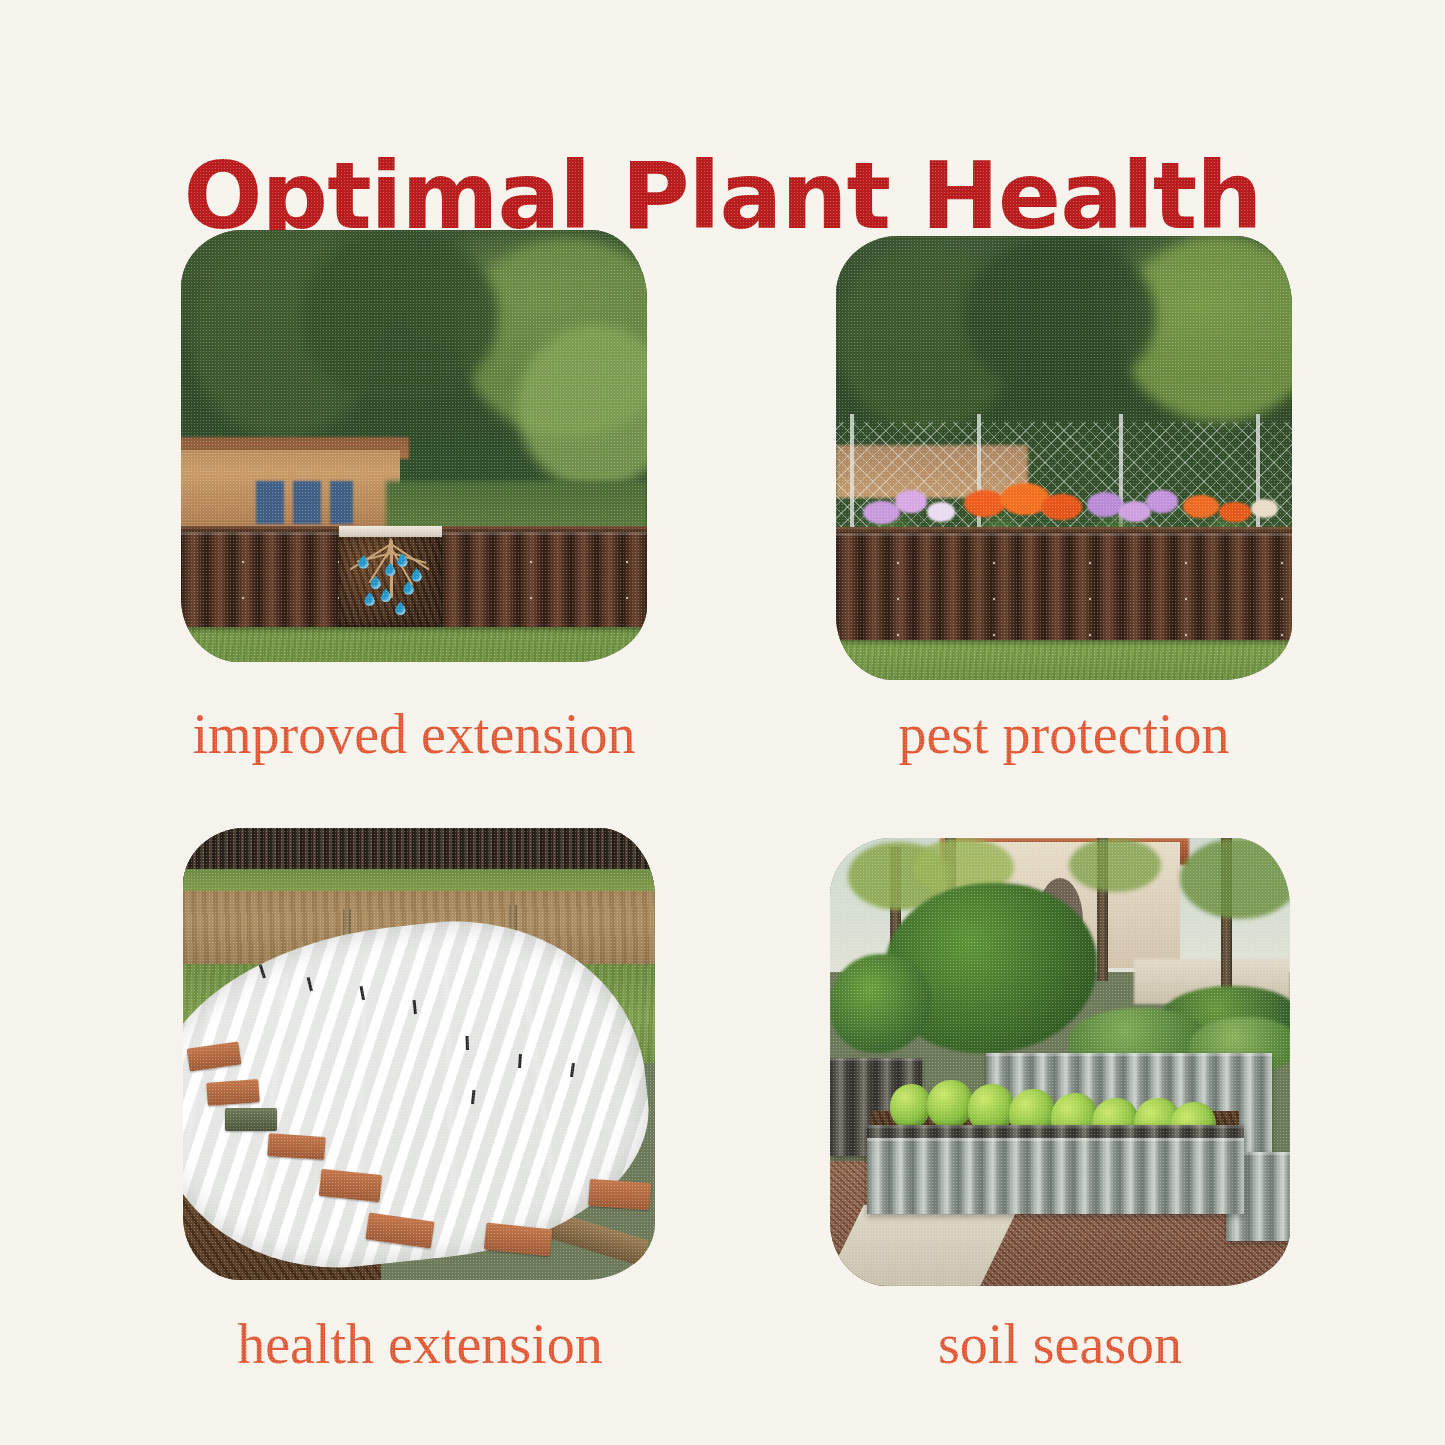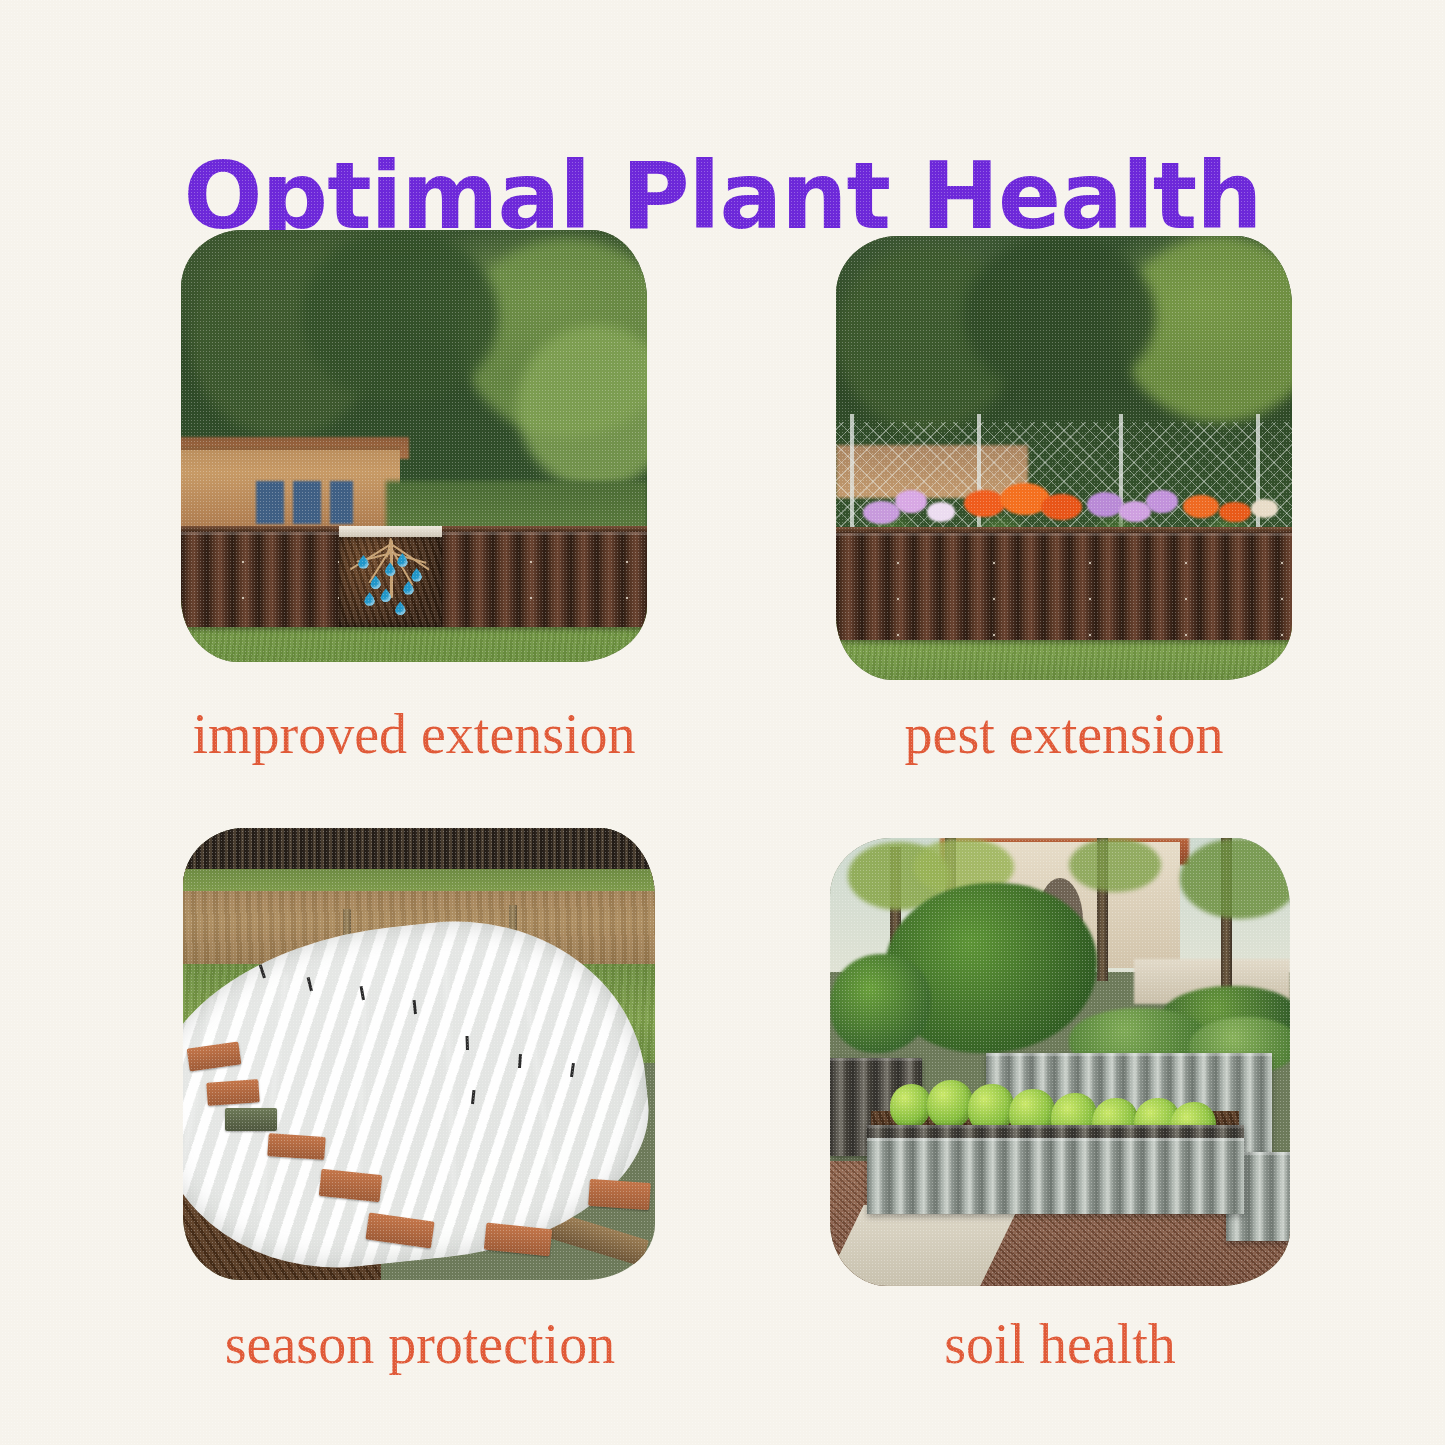--- a/index.html
+++ b/index.html
@@ -35,21 +35,21 @@
     inset: 0;
   }
 
   
   .title {
     position: absolute;
     top: 88px;
     left: 0;
     width: 1445px;
     text-align: center;
-    color: #6d28d9;
+    color: #b91c1c;
     font-family: "DejaVu Sans", sans-serif;
     font-weight: bold;
     font-size: 93px;
     letter-spacing: -1px;
     line-height: 1;
     white-space: nowrap;
   }
 
   
   .panel {
@@ -437,21 +437,21 @@
       </div>
 
       <div class="grass-2"></div>
 
       <div class="bed-rim" style="top:65.5%;"></div>
       <div class="bed-brown" style="top:67%;height:24%;">
         <div class="bed-rivets"></div>
       </div>
     </div>
   </div>
-  <div class="caption" id="caption-2">pest extension</div>
+  <div class="caption" id="caption-2">pest protection</div>
 
   <div class="panel" id="panel-3">
     <div class="photo">
       <div class="winter-trees"></div>
       <div class="hill-dirt"></div>
       <div class="hill-grass-strip"></div>
       <div class="lawn-3"></div>
 
       <div class="post-3" style="left:34%;top:18%;height:24%;"></div>
       <div class="post-3" style="left:69%;top:17%;height:27%;"></div>
@@ -480,21 +480,21 @@
       <div class="brick" style="left:1%;top:48%;width:11%;height:5%;transform:rotate(-8deg);"></div>
       <div class="brick" style="left:5%;top:56%;width:11%;height:5%;transform:rotate(-4deg);"></div>
       <div class="brick" style="left:9%;top:62%;width:11%;height:5%;background:linear-gradient(#6e7a58,#4e573e);"></div>
       <div class="brick" style="left:18%;top:68%;width:12%;height:5%;transform:rotate(4deg);"></div>
       <div class="brick" style="left:29%;top:76%;width:13%;height:6%;transform:rotate(6deg);"></div>
       <div class="brick" style="left:39%;top:86%;width:14%;height:6%;transform:rotate(8deg);"></div>
       <div class="brick" style="left:64%;top:88%;width:14%;height:6%;transform:rotate(6deg);"></div>
       <div class="brick" style="left:86%;top:78%;width:13%;height:6%;transform:rotate(4deg);"></div>
     </div>
   </div>
-  <div class="caption" id="caption-3">season protection</div>
+  <div class="caption" id="caption-3">health extension</div>
 
   <div class="panel" id="panel-4">
     <div class="photo">
       <div class="sky-4"></div>
       <div class="villa-roof"></div>
       <div class="villa"></div>
       <div class="villa-arch"></div>
       <div class="wall-4"></div>
 
       <div class="palm-trunk" style="left:13%;top:2%;height:34%;"></div>
@@ -528,17 +528,17 @@
       <div class="lettuce" style="left:39%;top:56%;width:10%;height:11%;"></div>
       <div class="lettuce" style="left:48%;top:57%;width:10%;height:11%;"></div>
       <div class="lettuce" style="left:57%;top:58%;width:10%;height:11%;"></div>
       <div class="lettuce" style="left:66%;top:58%;width:10%;height:11%;"></div>
       <div class="lettuce" style="left:74%;top:59%;width:10%;height:11%;"></div>
 
       <div class="bed-galv-dark" style="left:8%;top:64%;width:82%;height:4%;"></div>
       <div class="bed-galv" style="left:8%;top:67%;width:82%;height:17%;"></div>
     </div>
   </div>
-  <div class="caption" id="caption-4">soil health</div>
+  <div class="caption" id="caption-4">soil season</div>
 
 </div>
 
 <div id="grain"></div>
 
 </body></html>

